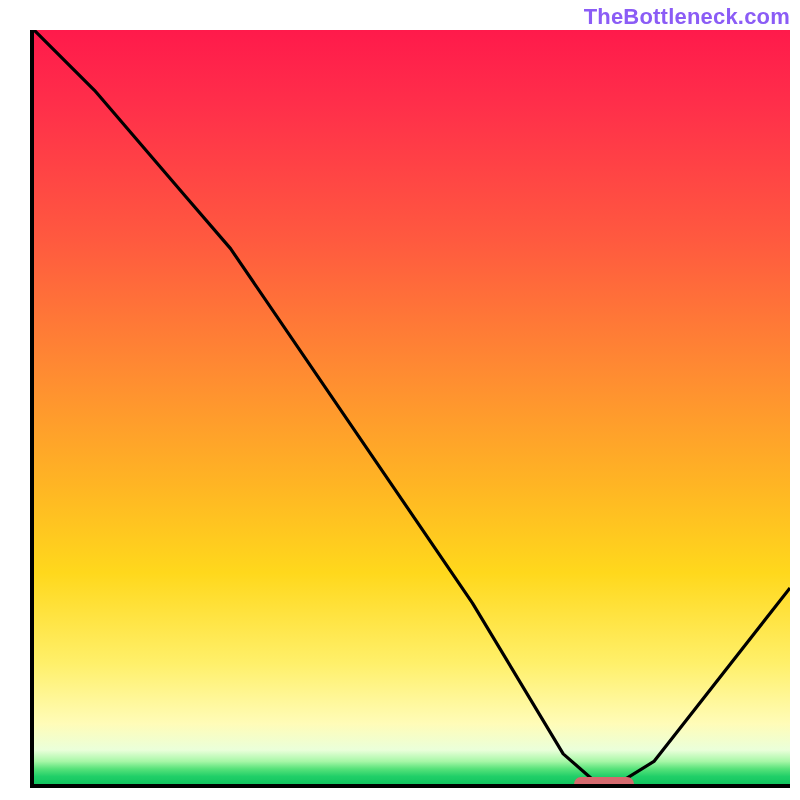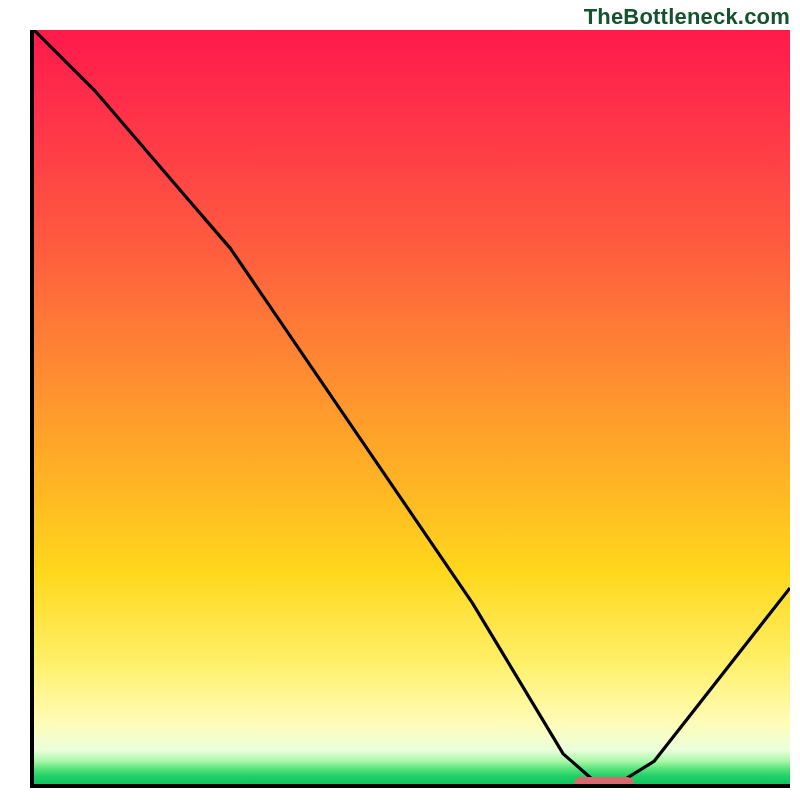--- a/index.html
+++ b/index.html
@@ -15,21 +15,21 @@
     position: relative;
     width: 800px;
     height: 800px;
   }
   .watermark {
     position: absolute;
     top: 4px;
     right: 10px;
     font-size: 22px;
     font-weight: 600;
-    color: #14532d;
+    color: #8b5cf6;
     letter-spacing: 0.2px;
     z-index: 5;
     user-select: none;
   }
   .plot-area {
     position: absolute;
     left: 30px;
     top: 30px;
     width: 760px;
     height: 758px;

